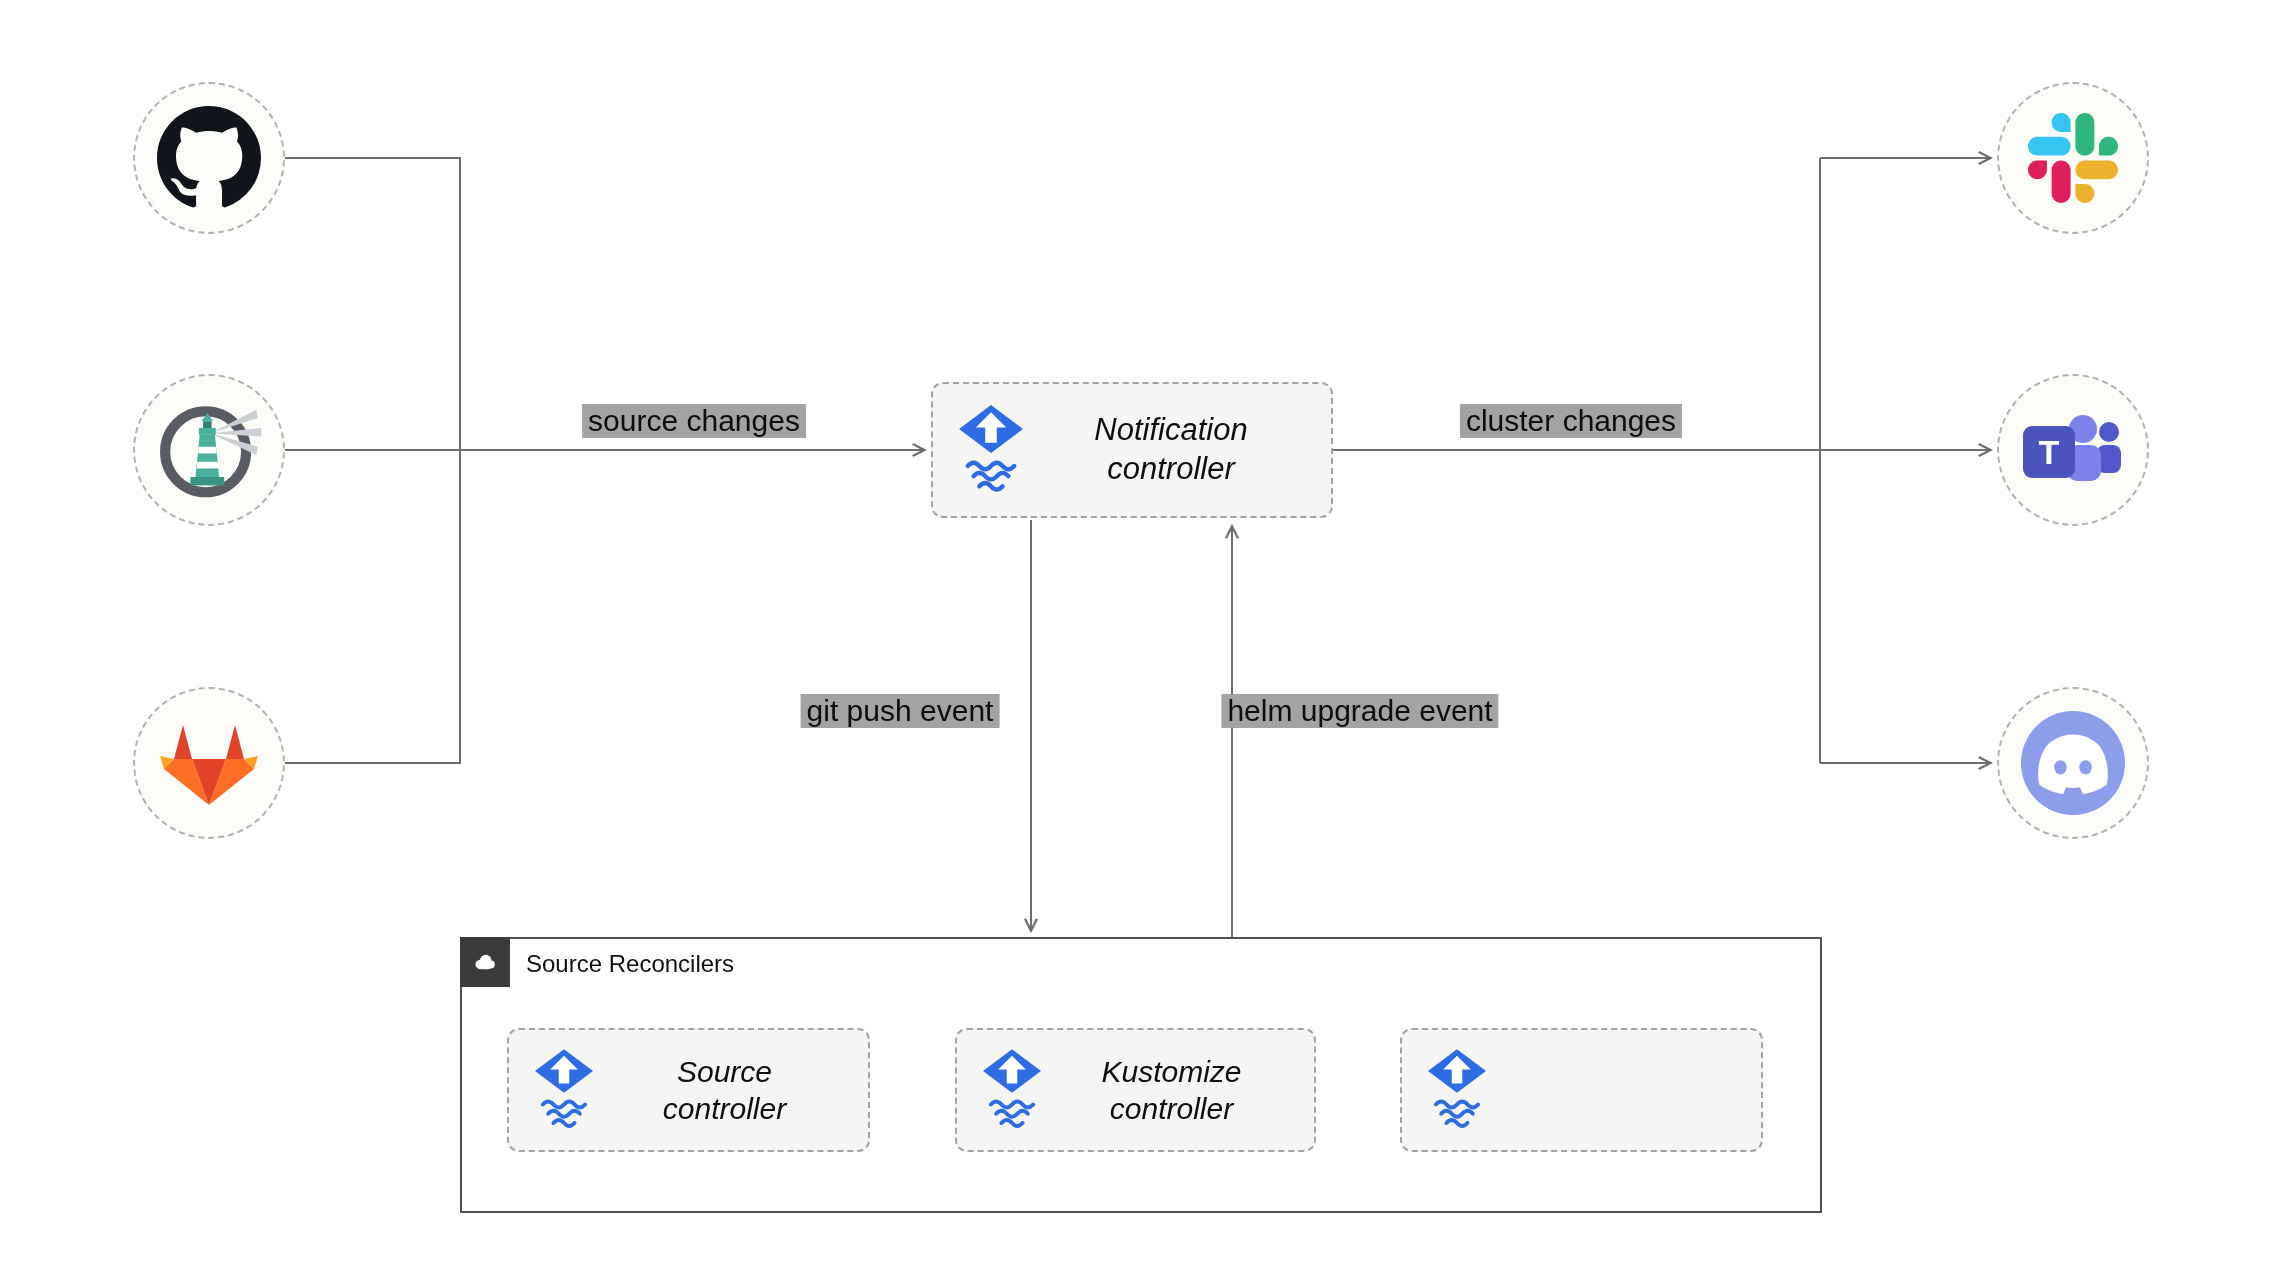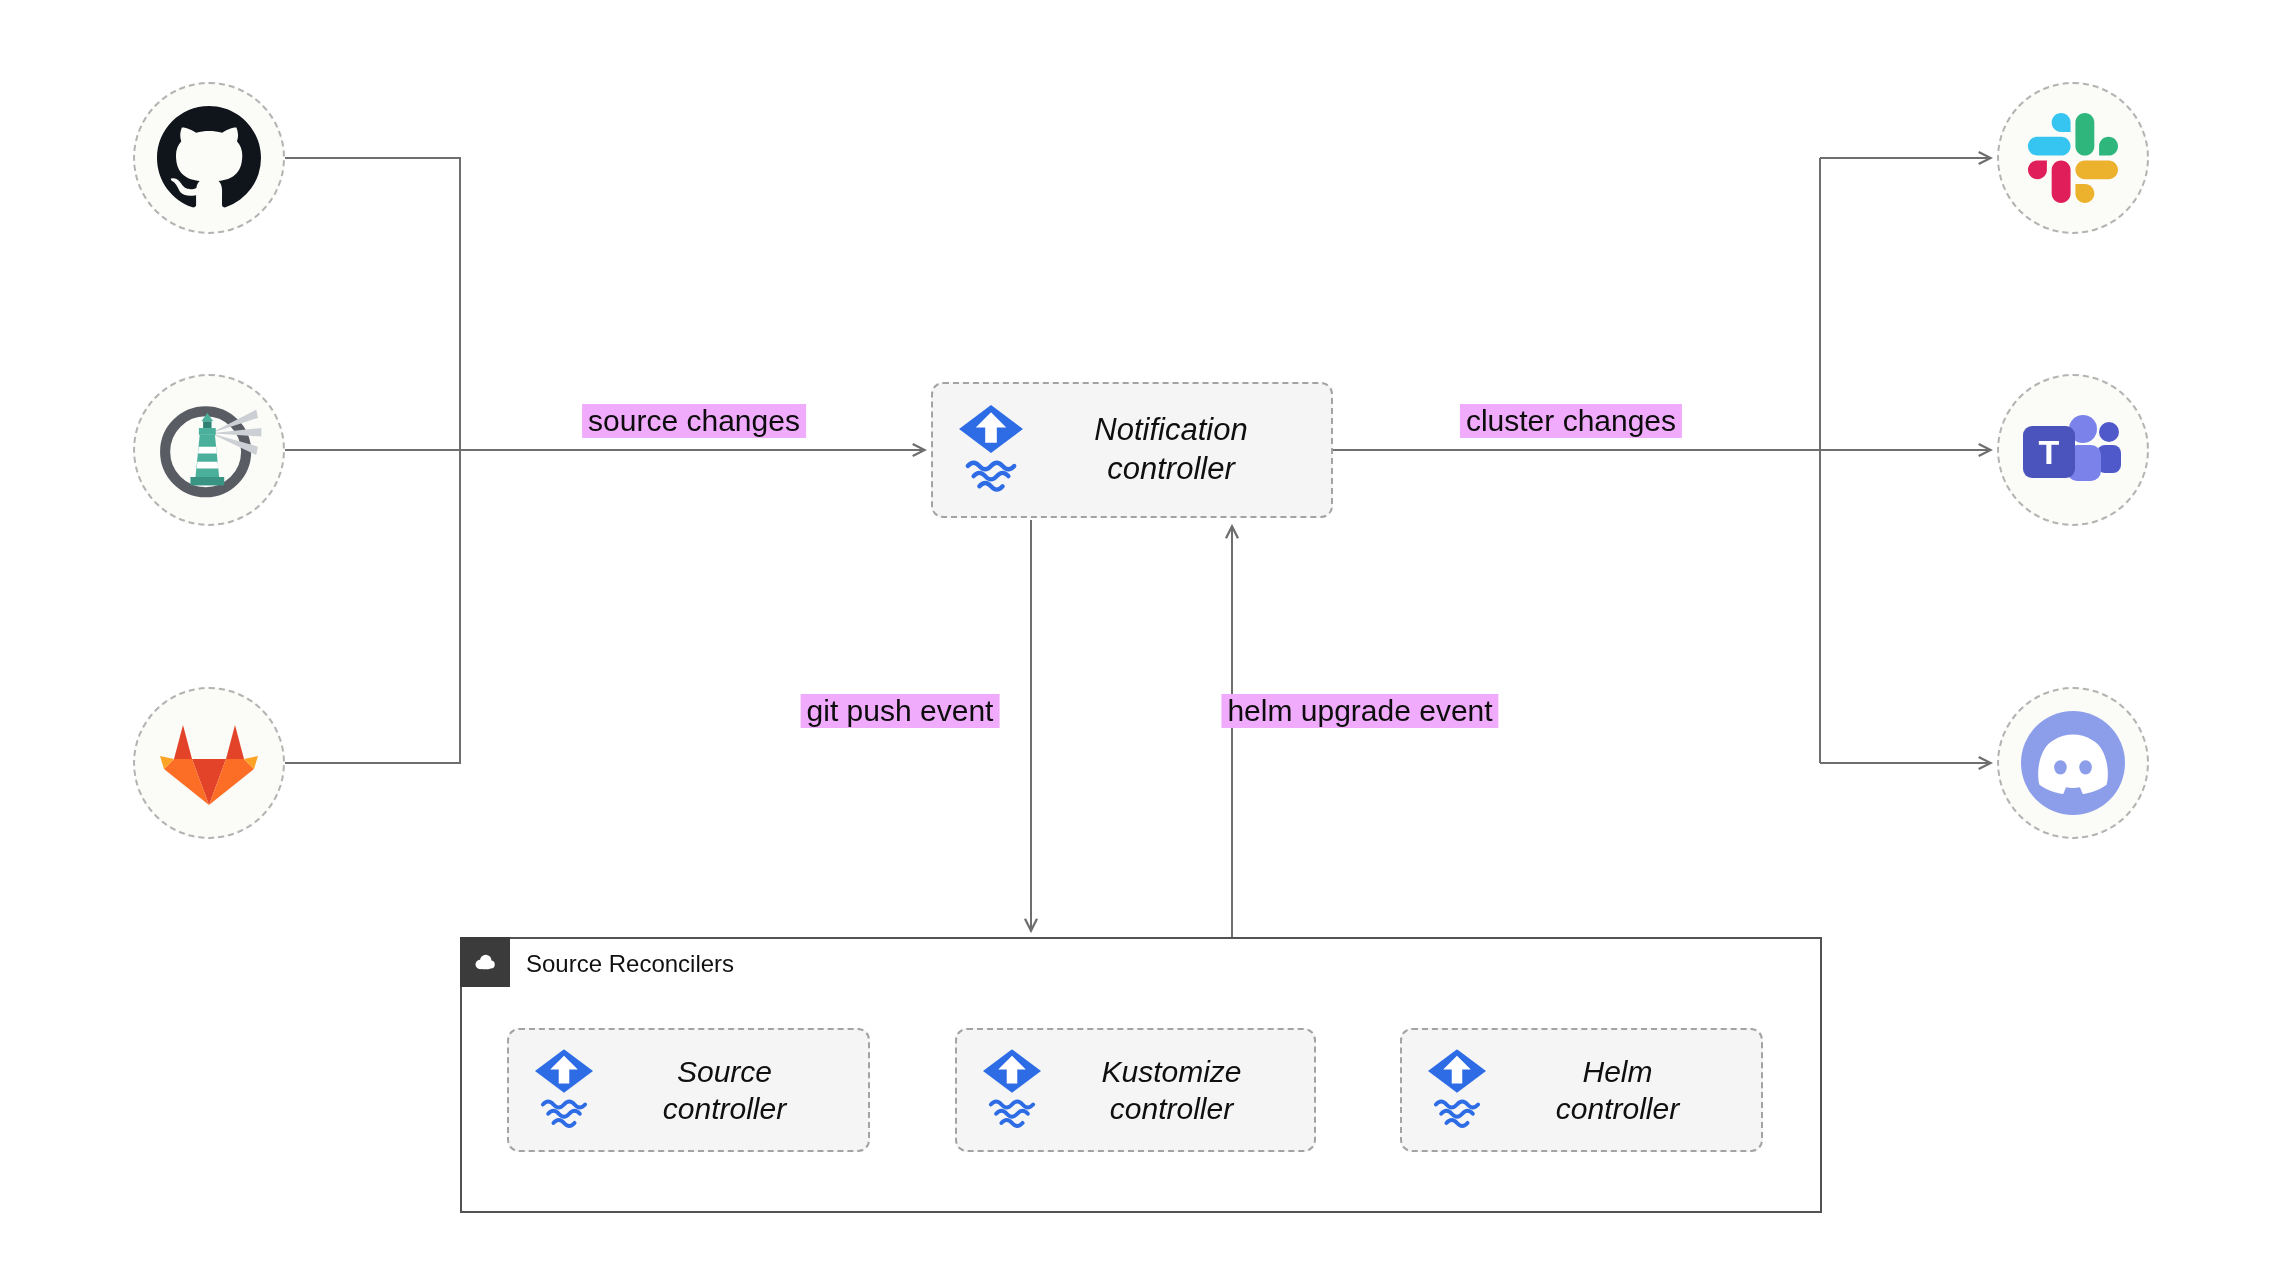--- a/index.html
+++ b/index.html
@@ -19,21 +19,21 @@
     position:absolute; border:2px dashed #a3a3a3; border-radius:12px;
     background:#f5f5f5; display:flex; align-items:center; padding:0 26px; gap:14px;
   }
   .ctrl-label-wrap { flex:1; display:flex; justify-content:center;font-style:italic; }
   .ctrl-label { text-align:center; color:#0f0f0f; line-height:1.25; font-weight:500; }
   .big-label   { font-size:31px; max-width:220px; }
   .small-label { font-size:30px; max-width:180px; }
 
   .edge-label {
     position:absolute; transform:translate(-50%,-50%);
-    font-size:30px; color:#0d0d0d; white-space:nowrap; background:#f0abfc; padding:0 6px;
+    font-size:30px; color:#0d0d0d; white-space:nowrap; background:#a3a3a3; padding:0 6px;
   }
 
   .gitops-box {
     position:absolute; left:460px; top:937px; width:1362px; height:276px;
     border:2px solid #525252; background:#ffffff;
   }
   .gitops-tab {
     position:absolute; left:-2px; top:-2px; width:50px; height:50px;
     background:#3b3b3b; display:flex; align-items:center; justify-content:center;
   }
@@ -191,18 +191,15 @@
       </svg>
     <div class="ctrl-label-wrap">
       <div class="ctrl-label small-label">Source controller</div>
     </div>
   </div>
 
   <div class="ctrl-box" style="left:1400px; top:1028px; width:363px; height:124px">
     <svg width="58" height="82" viewBox="0 0 44 62">
         <use href="#flux-icon"></use>
       </svg>
-    <div class="ctrl-label-wrap">
-      <div class="ctrl-label small-label">Helm controller</div>
-    </div>
   </div>
 
 </div>
 
 </body></html>

